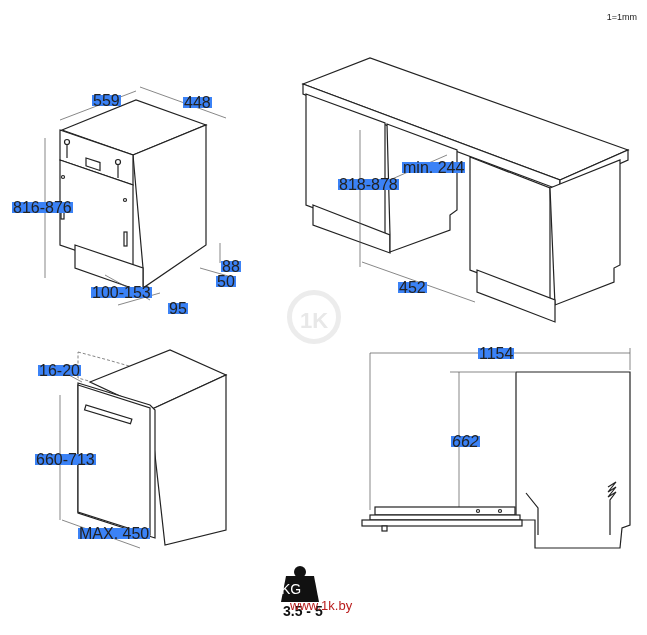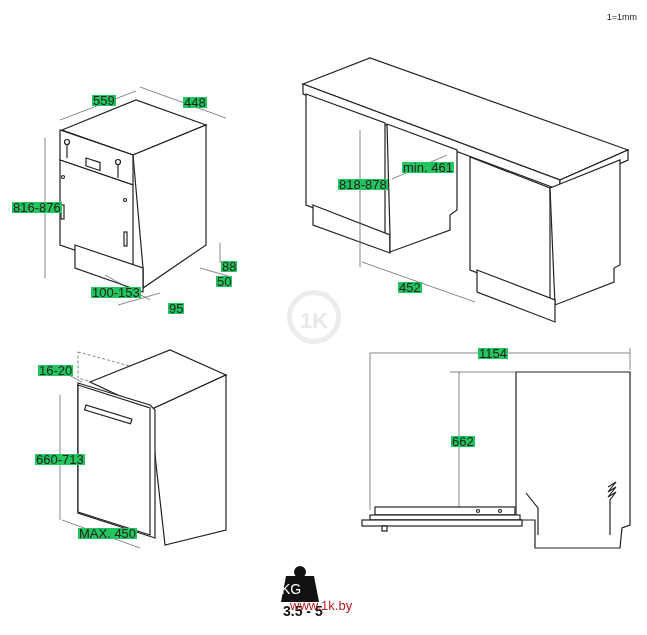--- a/index.html
+++ b/index.html
@@ -2,21 +2,21 @@
 <html><head>
 <meta charset="utf-8">
 <style>
   html, body { margin:0; padding:0; background:#ffffff; }
   body { width:647px; height:635px; position:relative; overflow:hidden; font-family:"Liberation Sans", sans-serif; }
   svg { position:absolute; left:0; top:0; }
   .ln { fill:none; stroke:#222; stroke-width:1.2; }
   .lf { fill:#fff; stroke:#222; stroke-width:1.2; }
   .dim { fill:none; stroke:#555; stroke-width:0.7; }
   .dash { fill:none; stroke:#666; stroke-width:0.8; stroke-dasharray:3 2; }
-  .lbl { position:absolute; font-size:13px; color:#222; white-space:nowrap; background:#22c55e; padding:0 1px; line-height:11px; }
+  .lbl { position:absolute; font-size:16px; color:#222; white-space:nowrap; background:#3b82f6; padding:0 1px; line-height:11px; }
   .scale { position:absolute; right:10px; top:12px; font-size:9px; color:#222;text-align:center; }
   .wm { position:absolute; left:287px; top:290px; width:54px; height:54px; border:5px solid #ececec; border-radius:50%; color:#e8e8e8; font-weight:bold; font-size:22px; text-align:center; line-height:52px; box-sizing:border-box; }
   .kg { position:absolute; left:281px; top:566px; width:38px; height:36px; }
   .kg-ball { position:absolute; left:13px; top:0; width:12px; height:12px; border-radius:50%; background:#111; }
   .kg-body { position:absolute; left:0; top:10px; width:0; height:0; border-left:5px solid transparent; border-right:5px solid transparent; border-bottom:26px solid #111; width:28px; }
   .kg-text { position:absolute; left:0; top:14px; width:38px; text-align:left; color:#fff; font-size:14px; line-height:18px; }
   .kg-val { position:absolute; left:283px; top:603px; font-size:14px; font-weight:bold; color:#111; }
   .site { position:absolute; left:290px; top:598px; font-size:13px; color:#b91c1c; }
 </style>
 </head>
@@ -110,29 +110,29 @@
 
 <div class="lbl" style="left:92px;top:95px;">559</div>
 <div class="lbl" style="left:183px;top:97px;">448</div>
 <div class="lbl" style="left:12px;top:202px;">816-876</div>
 <div class="lbl" style="left:221px;top:247px;margin-top:14px;">88</div>
 <div class="lbl" style="left:216px;top:276px;">50</div>
 <div class="lbl" style="left:91px;top:287px;">100-153</div>
 <div class="lbl" style="left:168px;top:303px;">95</div>
 
 <div class="lbl" style="left:338px;top:179px;">818-878</div>
-<div class="lbl" style="left:402px;top:162px;">min. 461</div>
+<div class="lbl" style="left:402px;top:162px;">min. 244</div>
 <div class="lbl" style="left:398px;top:282px;">452</div>
 
 <div class="lbl" style="left:38px;top:365px;">16-20</div>
 <div class="lbl" style="left:35px;top:454px;">660-713</div>
 <div class="lbl" style="left:78px;top:528px;text-align:center;">MAX. 450</div>
 
 <div class="lbl" style="left:478px;top:348px;">1154</div>
-<div class="lbl" style="left:451px;top:436px;">662</div>
+<div class="lbl" style="left:451px;top:436px;font-style:italic;">662</div>
 
 <div class="wm">1K</div>
 
 <div class="kg">
   <div class="kg-ball"></div>
   <div class="kg-body"></div>
   <div class="kg-text">KG</div>
 </div>
 <div class="kg-val">3.5 - 5</div>
 <div class="site">www.1k.by</div>

